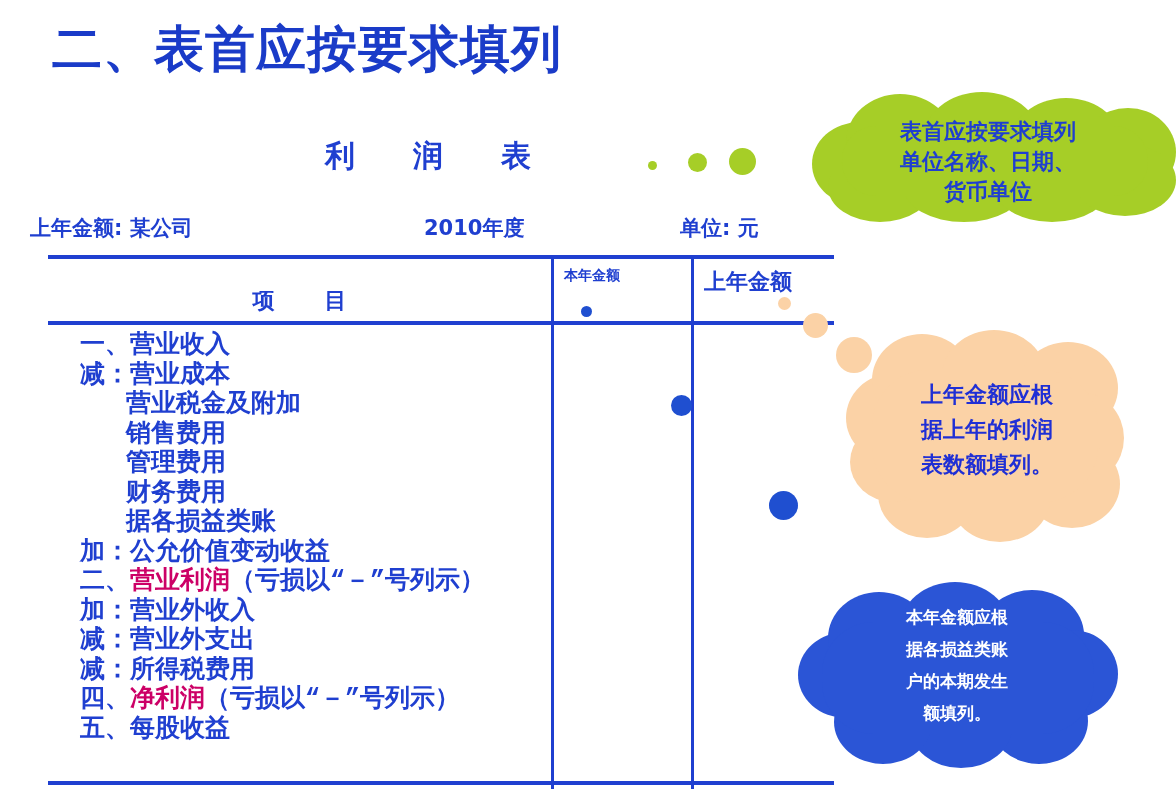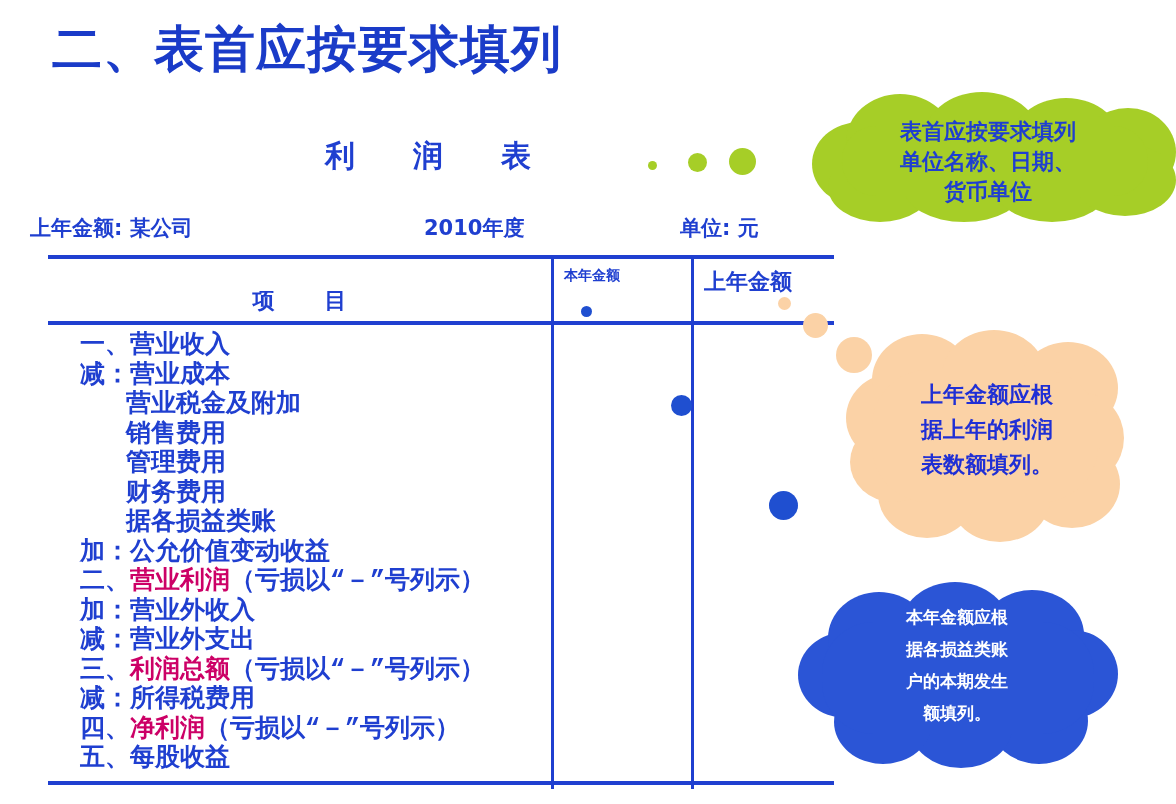--- a/index.html
+++ b/index.html
@@ -231,21 +231,20 @@
         <div class="line-item"><span class="li-prefix">减：</span><span>营业成本</span></div>
         <div class="line-item indent"><span class="li-prefix"></span><span>营业税金及附加</span></div>
         <div class="line-item indent"><span class="li-prefix"></span><span>销售费用</span></div>
         <div class="line-item indent"><span class="li-prefix"></span><span>管理费用</span></div>
         <div class="line-item indent"><span class="li-prefix"></span><span>财务费用</span></div>
         <div class="line-item indent"><span class="li-prefix"></span><span>据各损益类账</span></div>
         <div class="line-item"><span class="li-prefix">加：</span><span>公允价值变动收益</span></div>
         <div class="line-item"><span class="li-prefix">二、</span><span class="li-em">营业利润</span><span>（亏损以“－”号列示）</span></div>
         <div class="line-item"><span class="li-prefix">加：</span><span>营业外收入</span></div>
         <div class="line-item"><span class="li-prefix">减：</span><span>营业外支出</span></div>
-        <div class="line-item"><span class="li-prefix">三、</span><span class="li-em">利润总额</span><span>（亏损以“－”号列示）</span></div>
         <div class="line-item"><span class="li-prefix">减：</span><span>所得税费用</span></div>
         <div class="line-item"><span class="li-prefix">四、</span><span class="li-em">净利润</span><span>（亏损以“－”号列示）</span></div>
         <div class="line-item"><span class="li-prefix">五、</span><span>每股收益</span></div>
       </div>
   </div>
 
   <div class="dot dot-blue" id="dot-blue-1"></div>
   <div class="dot dot-blue" id="dot-blue-2"></div>
   <div class="dot dot-blue" id="dot-blue-3"></div>
 

